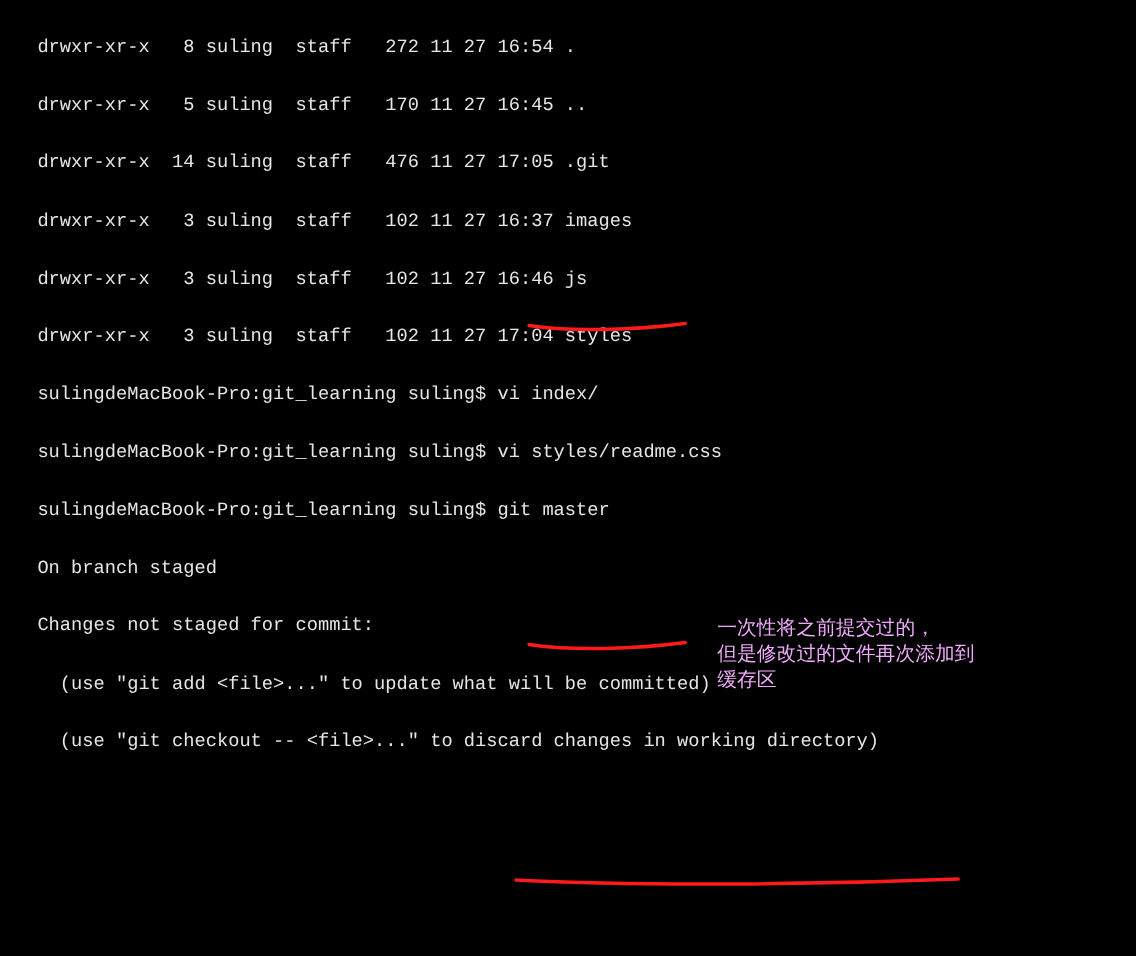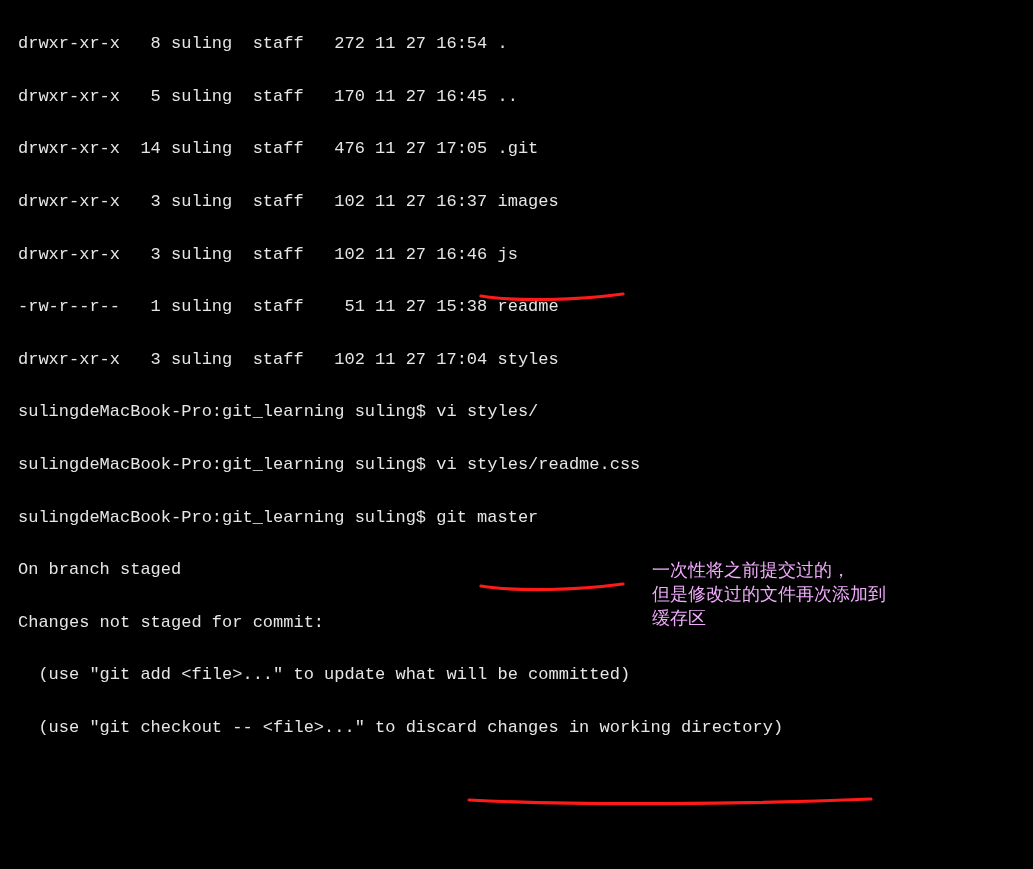--- a/index.html
+++ b/index.html
@@ -13,21 +13,21 @@
   .terminal {
     position: relative;
     font-family: "Menlo", "Consolas", "Courier New", monospace;
     font-size: 17px;
     line-height: 26.3px;
     color: #e6e6e6;
     white-space: pre;
     padding: 5px 0 0 18px;
     letter-spacing: 0;
   }
-  .row { display: block; }
+  .row { display: block; margin-left: 16px; }
   .annotation {
     position: absolute;
     color: #f0abfc;
     font-family: "PingFang SC", "Microsoft YaHei", sans-serif;
     font-size: 18px;
     line-height: 24px;
     white-space: normal;
     font-weight: 500;
   }
   svg.underline {
@@ -37,23 +37,22 @@
 </style>
 </head>
 <body>
 
 <div class="terminal">
 <span class="row">drwxr-xr-x   8 suling  staff   272 11 27 16:54 .</span>
 <span class="row">drwxr-xr-x   5 suling  staff   170 11 27 16:45 ..</span>
 <span class="row">drwxr-xr-x  14 suling  staff   476 11 27 17:05 .git</span>
 <span class="row">drwxr-xr-x   3 suling  staff   102 11 27 16:37 images</span>
 <span class="row">drwxr-xr-x   3 suling  staff   102 11 27 16:46 js</span>
-<span class="row">-rw-r--r--   1 suling  staff    51 11 27 15:38 readme</span>
 <span class="row">drwxr-xr-x   3 suling  staff   102 11 27 17:04 styles</span>
-<span class="row"><span>sulingdeMacBook-Pro:git_learning suling$ </span><span>vi styles/</span></span>
+<span class="row"><span>sulingdeMacBook-Pro:git_learning suling$ </span><span>vi index/</span></span>
 <span class="row"><span>sulingdeMacBook-Pro:git_learning suling$ </span><span>vi styles/readme.css</span></span>
 <span class="row"><span>sulingdeMacBook-Pro:git_learning suling$ </span><span>git master</span></span>
 <span class="row">On branch staged</span>
 <span class="row">Changes not staged for commit:</span>
 <span class="row">  (use "git add &lt;file&gt;..." to update what will be committed)</span>
 <span class="row">  (use "git checkout -- &lt;file&gt;..." to discard changes in working directory)</span>
 <span class="row"> </span>
 
 
 

